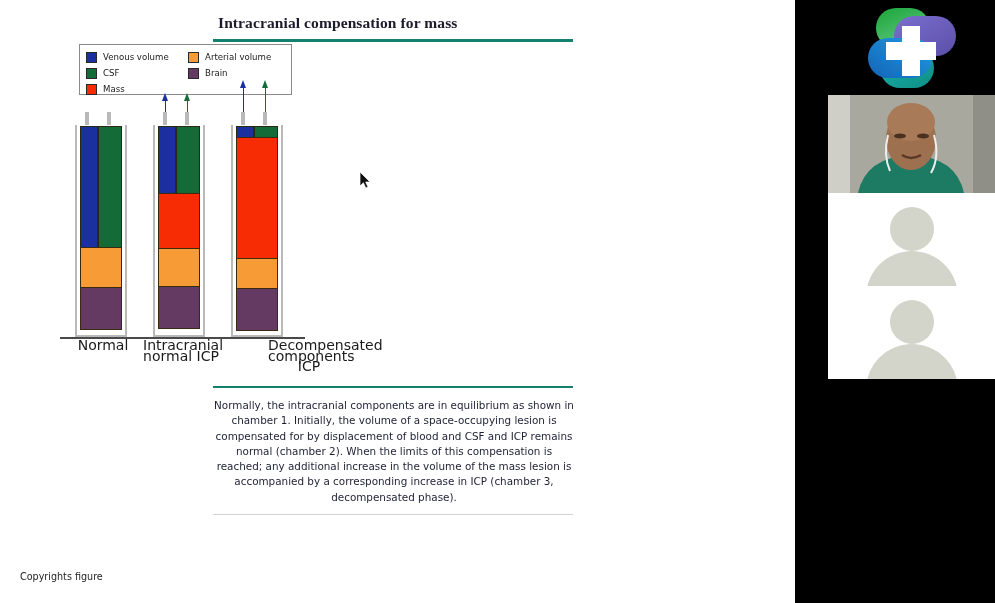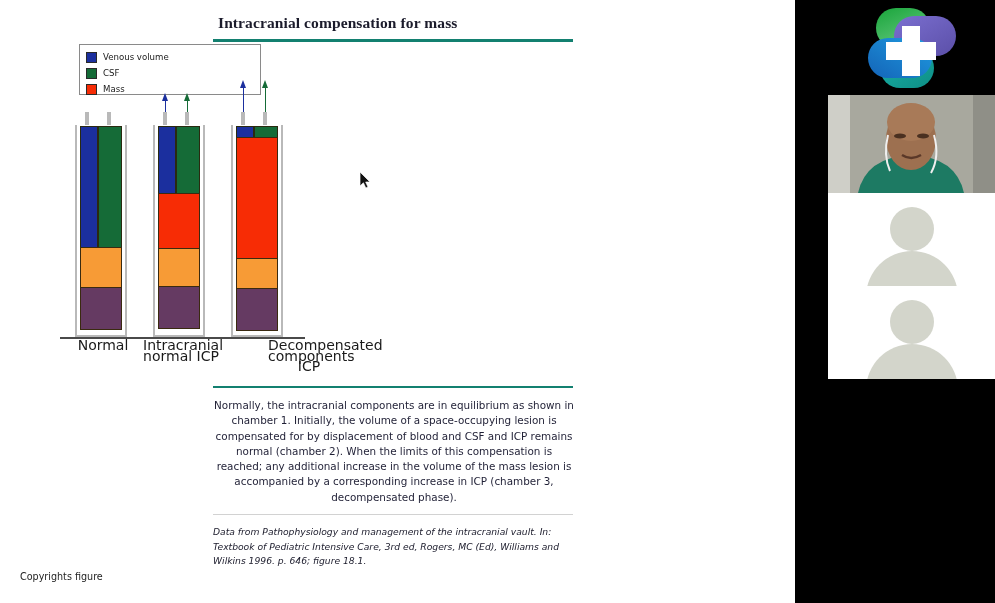--- a/index.html
+++ b/index.html
@@ -39,21 +39,21 @@
     background: #138070;
     margin-top: 7px;
     width: 360px;
   }
   .rule-teal.thin { height: 2px; }
 
   
   #legend {
     position: absolute;
     left: 79px; top: 44px;
-    width: 182px; height: 51px;
+    width: 213px; height: 51px;
     border: 1px solid #8a8a8a;
     background: #ffffff;
     box-sizing: border-box;
   }
   .legend-col {
     position: absolute; top: 5px;
   }
   .legend-col.c1 { left: 6px; }
   .legend-col.c2 { left: 108px; }
   .legend-item {
@@ -268,20 +268,30 @@
         <span class="legend-swatch" style="background:#1b2f9e"></span>
         <span class="legend-label">Venous volume</span>
       </div>
       <div class="legend-item">
         <span class="legend-swatch" style="background:#156b37"></span>
         <span class="legend-label">CSF</span>
       </div>
       <div class="legend-item">
         <span class="legend-swatch" style="background:#f72c05"></span>
         <span class="legend-label">Mass</span>
+      </div>
+    </div>
+    <div class="legend-col c2">
+      <div class="legend-item">
+        <span class="legend-swatch" style="background:#f79b36"></span>
+        <span class="legend-label">Arterial volume</span>
+      </div>
+      <div class="legend-item">
+        <span class="legend-swatch" style="background:#653a62"></span>
+        <span class="legend-label">Brain</span>
       </div>
     </div>
   </div>
 
   <div id="chart">
 
     <div class="chamber" style="left:15px; width:56px; height:225px;">
 
       <div class="neck" style="left:10px; bottom:209px; height:16px;"></div>
       <div class="neck" style="left:32px; bottom:209px; height:16px;"></div>
@@ -353,21 +363,20 @@
   </div>
 
   <svg id="cursor" viewBox="0 0 12 18">
     <polygon points="0,0 0,14 3.4,10.8 5.8,16 8,15 5.7,10 10,10" fill="#111" stroke="#fff" stroke-width="0.7"></polygon>
   </svg>
 
   <div id="body-block">
     <div class="rule-teal thin"></div>
     <div id="body-text">Normally, the intracranial components are in equilibrium as shown in chamber 1. Initially, the volume of a space-occupying lesion is compensated for by displacement of blood and CSF  and ICP remains normal (chamber 2). When the limits of this  compensation is reached; any additional increase in the volume of the mass lesion is accompanied by a corresponding increase in ICP (chamber 3, decompensated phase).</div>
     <div class="rule-grey"></div>
-    <div id="citation">Data from Pathophysiology and management of the intracranial vault. In: Textbook of Pediatric Intensive Care, 3rd ed, Rogers, MC (Ed), Williams and Wilkins 1996. p. 646; figure 18.1.</div>
   </div>
 
 
   <div id="copyrights">Copyrights figure</div>
 </div>
 
 <div id="video-rail">
 
   <div class="tile" id="tile-logo">
     <svg width="120" height="92" viewBox="0 0 120 92" style="position:absolute;left:24px;top:2px">

